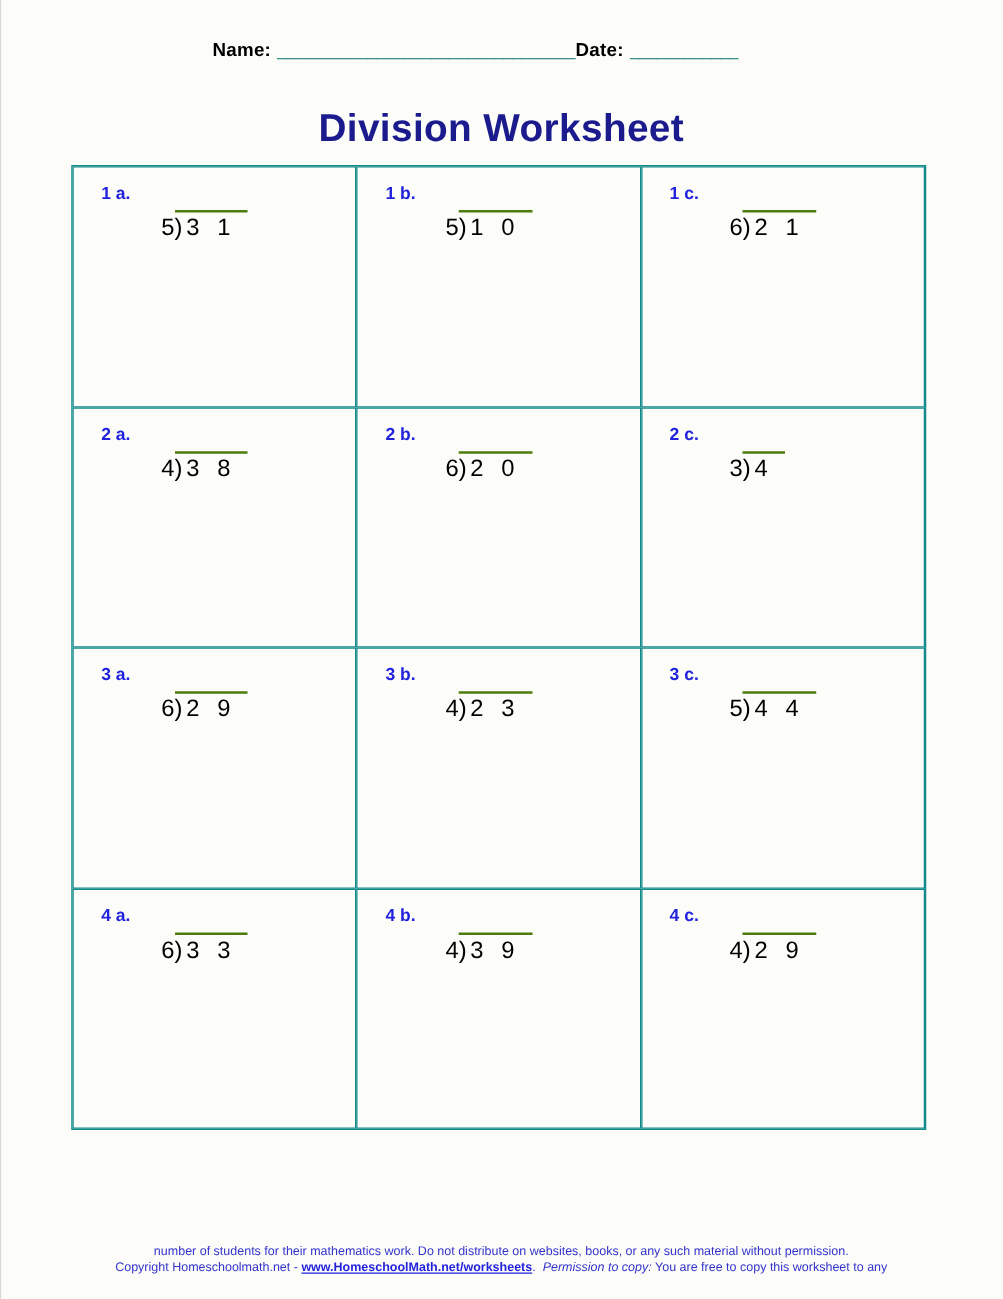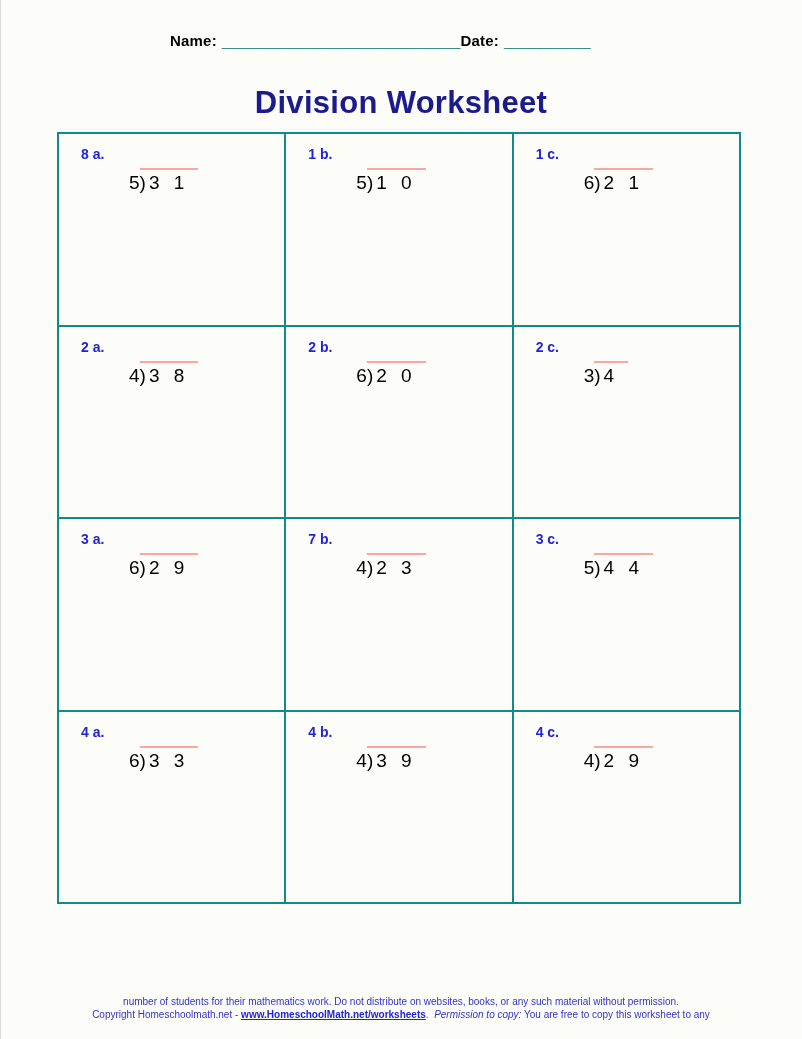--- a/index.html
+++ b/index.html
@@ -61,21 +61,21 @@
   }
   .problem {
     margin: 5px 0 0 48px;
     font-size: 19px;
     line-height: 24px;
     white-space: nowrap;
   }
   .divisor { letter-spacing: 0; }
   .dividend-wrap {
     display: inline-block;
-    border-top: 2px solid #fca5a5;
+    border-top: 2px solid #4d7c0f;
     padding: 1px 14px 0 0;
     vertical-align: baseline;
   }
   .paren { padding-right: 3px; }
   .dividend { white-space: pre; word-spacing: 9px; }
 
   
   .footer {
     position: absolute; top: 995px; left: 0; width: 100%;
     text-align: center;
@@ -99,21 +99,21 @@
   <span class="hdr-line">_________________________________</span>
   <span class="hdr-label date-label">Date:</span>
   <span class="hdr-line">____________</span>
 </div>
 
 <div class="title">Division Worksheet</div>
 
 <div class="grid">
 
   <div class="cell">
-    <div class="plabel">8 a.</div>
+    <div class="plabel">1 a.</div>
     <div class="problem"><span class="divisor">5</span><span class="dividend-wrap"><span class="paren">)</span><span class="dividend">3 1</span></span></div>
   </div>
 
   <div class="cell">
     <div class="plabel">1 b.</div>
     <div class="problem"><span class="divisor">5</span><span class="dividend-wrap"><span class="paren">)</span><span class="dividend">1 0</span></span></div>
   </div>
 
   <div class="cell">
     <div class="plabel">1 c.</div>
@@ -134,21 +134,21 @@
     <div class="plabel">2 c.</div>
     <div class="problem"><span class="divisor">3</span><span class="dividend-wrap"><span class="paren">)</span><span class="dividend">4</span></span></div>
   </div>
 
   <div class="cell">
     <div class="plabel">3 a.</div>
     <div class="problem"><span class="divisor">6</span><span class="dividend-wrap"><span class="paren">)</span><span class="dividend">2 9</span></span></div>
   </div>
 
   <div class="cell">
-    <div class="plabel">7 b.</div>
+    <div class="plabel">3 b.</div>
     <div class="problem"><span class="divisor">4</span><span class="dividend-wrap"><span class="paren">)</span><span class="dividend">2 3</span></span></div>
   </div>
 
   <div class="cell">
     <div class="plabel">3 c.</div>
     <div class="problem"><span class="divisor">5</span><span class="dividend-wrap"><span class="paren">)</span><span class="dividend">4 4</span></span></div>
   </div>
 
   <div class="cell">
     <div class="plabel">4 a.</div>

